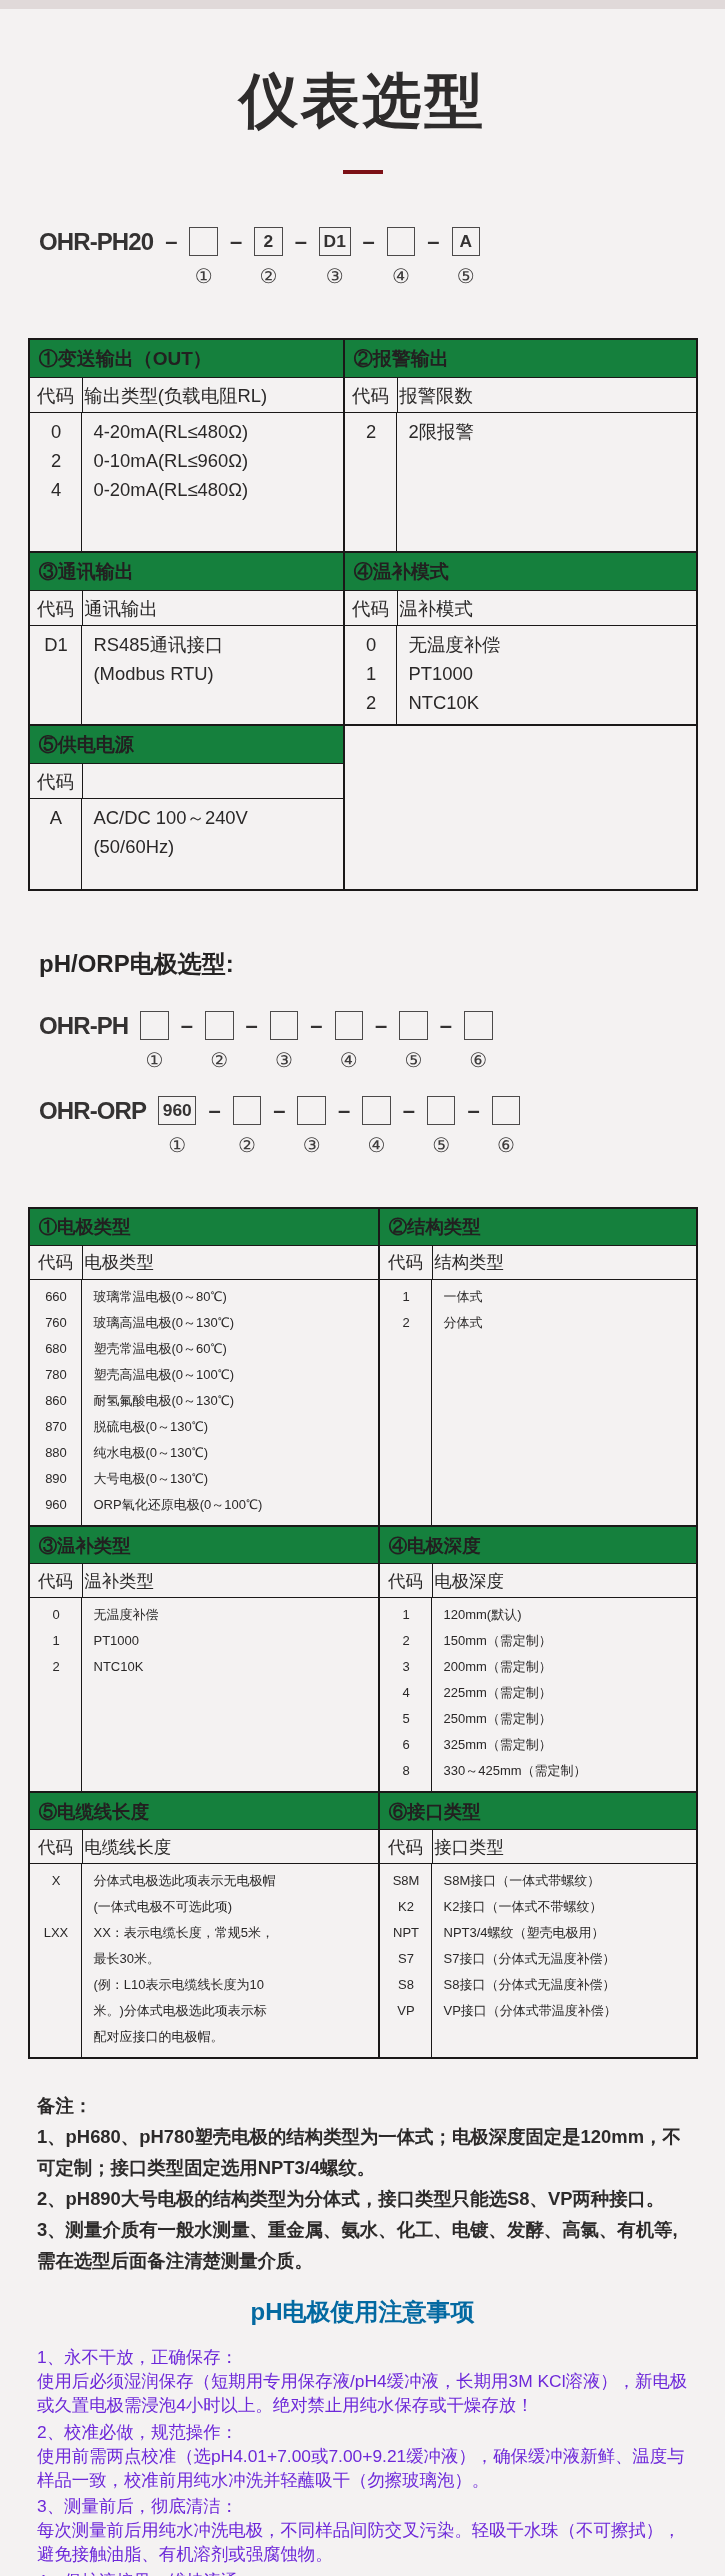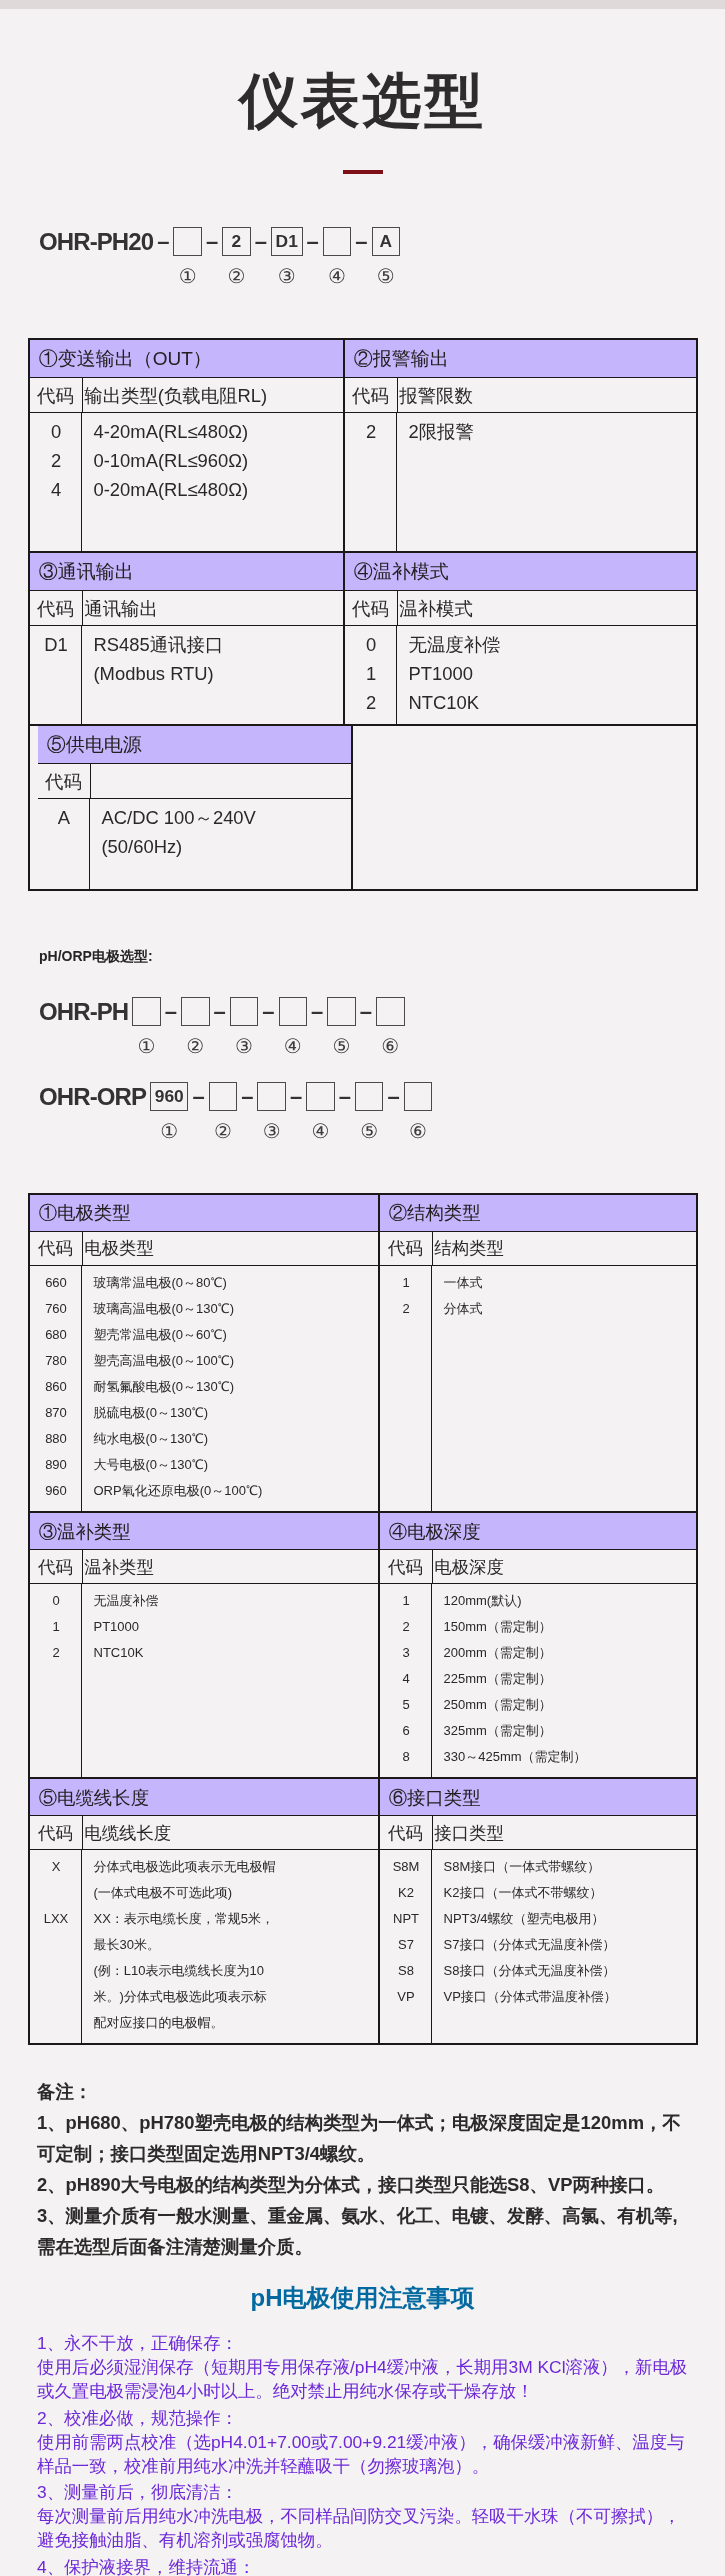--- a/index.html
+++ b/index.html
@@ -20,21 +20,21 @@
     font-weight: 800;
     letter-spacing: 2.8px;
     color: #2e2c2c;
   }
   .title-rule { width: 40px; height: 4.6px; background: #7c1016; margin: 27.5px auto 0; }
 
   
   .model-line {
     display: flex;
     align-items: flex-start;
-    gap: 4px;
+    gap: 12px;
     margin: 53px 0 0 39px;
   }
   .model-line .model-prefix {
     font-size: 24px; font-weight: 700; letter-spacing: -0.9px;
     height: 29px; display: flex; align-items: center; color:#343232;
   }
   .model-dash { height: 29px; display: flex; align-items: center; font-size: 22px; font-weight: 700; color:#343232; }
   .model-unit { display: inline-flex; flex-direction: column; align-items: center; gap: 8.3px; }
   .model-box {
     min-width: 28.5px; height: 28.5px; padding: 0 3.7px;
@@ -45,30 +45,30 @@
   .model-num { font-size: 20px; color: #3e3c3c; }
 
   
   .bigtable { margin: 50px 27.5px 0; border: 2.8px solid #1a1818; }
   .tsection { display: grid; }
   .tsection + .tsection { border-top: 2.8px solid #1a1818; }
   .split-a { grid-template-columns: 313px 1fr; }
   .split-b { grid-template-columns: 348px 1fr; }
   .ts-1 { min-height: 211px; }
   .ts-2 { min-height: 151px; }
-  .ts-3 { min-height: 165px; padding-left: 8px; }
+  .ts-3 { min-height: 165px; }
   .ts-a { min-height: 296px; }
   .ts-b { min-height: 244px; }
   .ts-c { min-height: 257px; }
 
   .subtable { display: flex; flex-direction: column; --codew: 53px; }
   .subtable + .subtable { border-left: 2.8px solid #1a1818; }
   .subtable .band {
-    background: #c4b5fd; border-bottom: 1.8px solid #1a1818;
-    font-weight: 400; font-size: 19px; padding: 5.5px 9.2px; color:#222020;
+    background: #15803d; border-bottom: 1.8px solid #1a1818;
+    font-weight: 700; font-size: 19px; padding: 5.5px 9.2px; color:#222020;
   }
   .subtable .colhdr {
     display: grid; grid-template-columns: var(--codew) 1fr;
     border-bottom: 1.8px solid #1a1818; font-size: 18.4px;
   }
   .subtable .hcell { padding: 4.6px 1.8px; }
   .subtable .colhdr .ccell { border-right: 1.8px solid #1a1818; }
   .subtable .rows { flex: 1; position: relative; padding: 3.7px 0 7.3px; }
   .subtable .rows::before {
     content: ""; position: absolute; top: 0; bottom: 0;
@@ -78,21 +78,21 @@
   .t1 .trow { line-height: 29px; }
   .t2 .trow { line-height: 26px; font-size: 13px; }
   .t2 .band { font-size: 18.4px; }
   .t2 .colhdr { font-size: 17.4px; }
   .ccell { text-align: center; }
   .dcell { padding-left: 11px; white-space: pre-line; }
   .t2 .ts-c .dcell { padding-right: 3.7px; }
 
   .sub-heading {
     margin: 57px 0 0 39px;
-    font-size: 14px; font-weight: 700; color:#262424;
+    font-size: 24px; font-weight: 700; color:#262424;
   }
   .model-line.second { margin-top: 31px; }
   .model-line.third { margin-top: 24px; }
 
   
   .remarks { margin: 31px 37px 0; font-size: 18.4px; line-height: 31px; font-weight: 700; color:#2c2a2a; }
   .remarks .note-line { white-space: pre-line; }
 
   
   .usage-heading { margin-top: 20px; text-align: center; font-size: 24px; font-weight: 700; color:#0369a1; }

